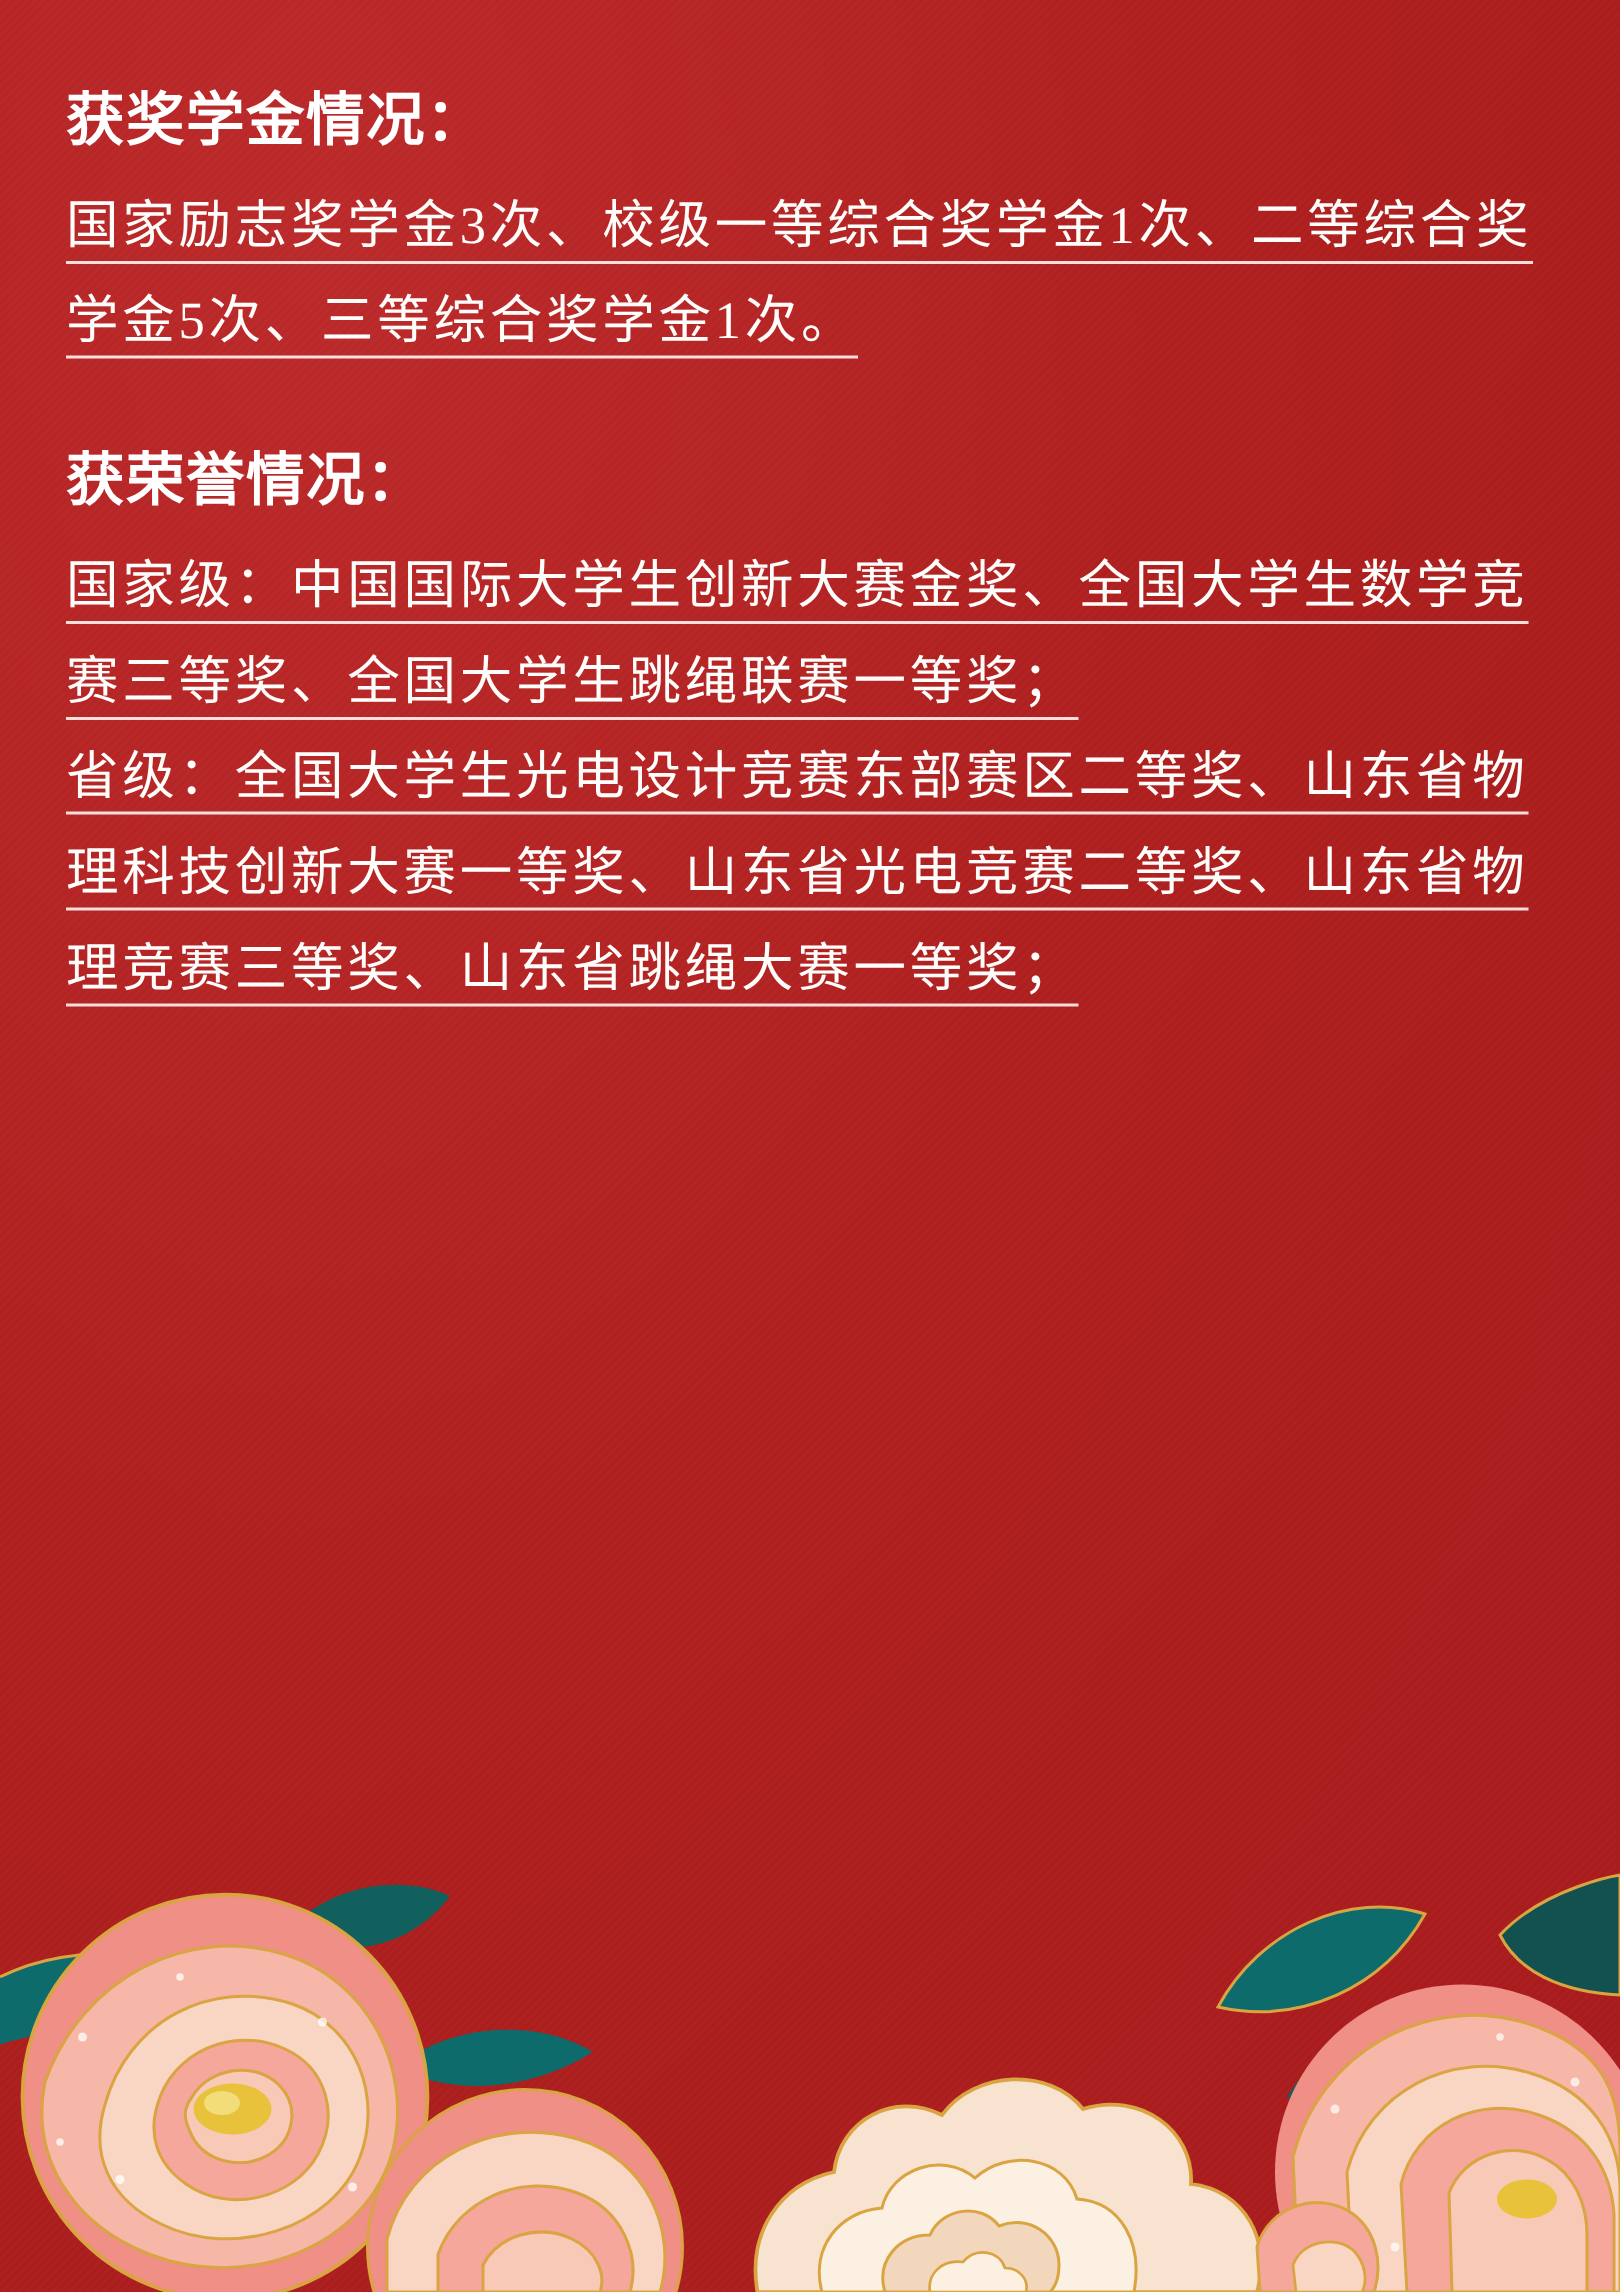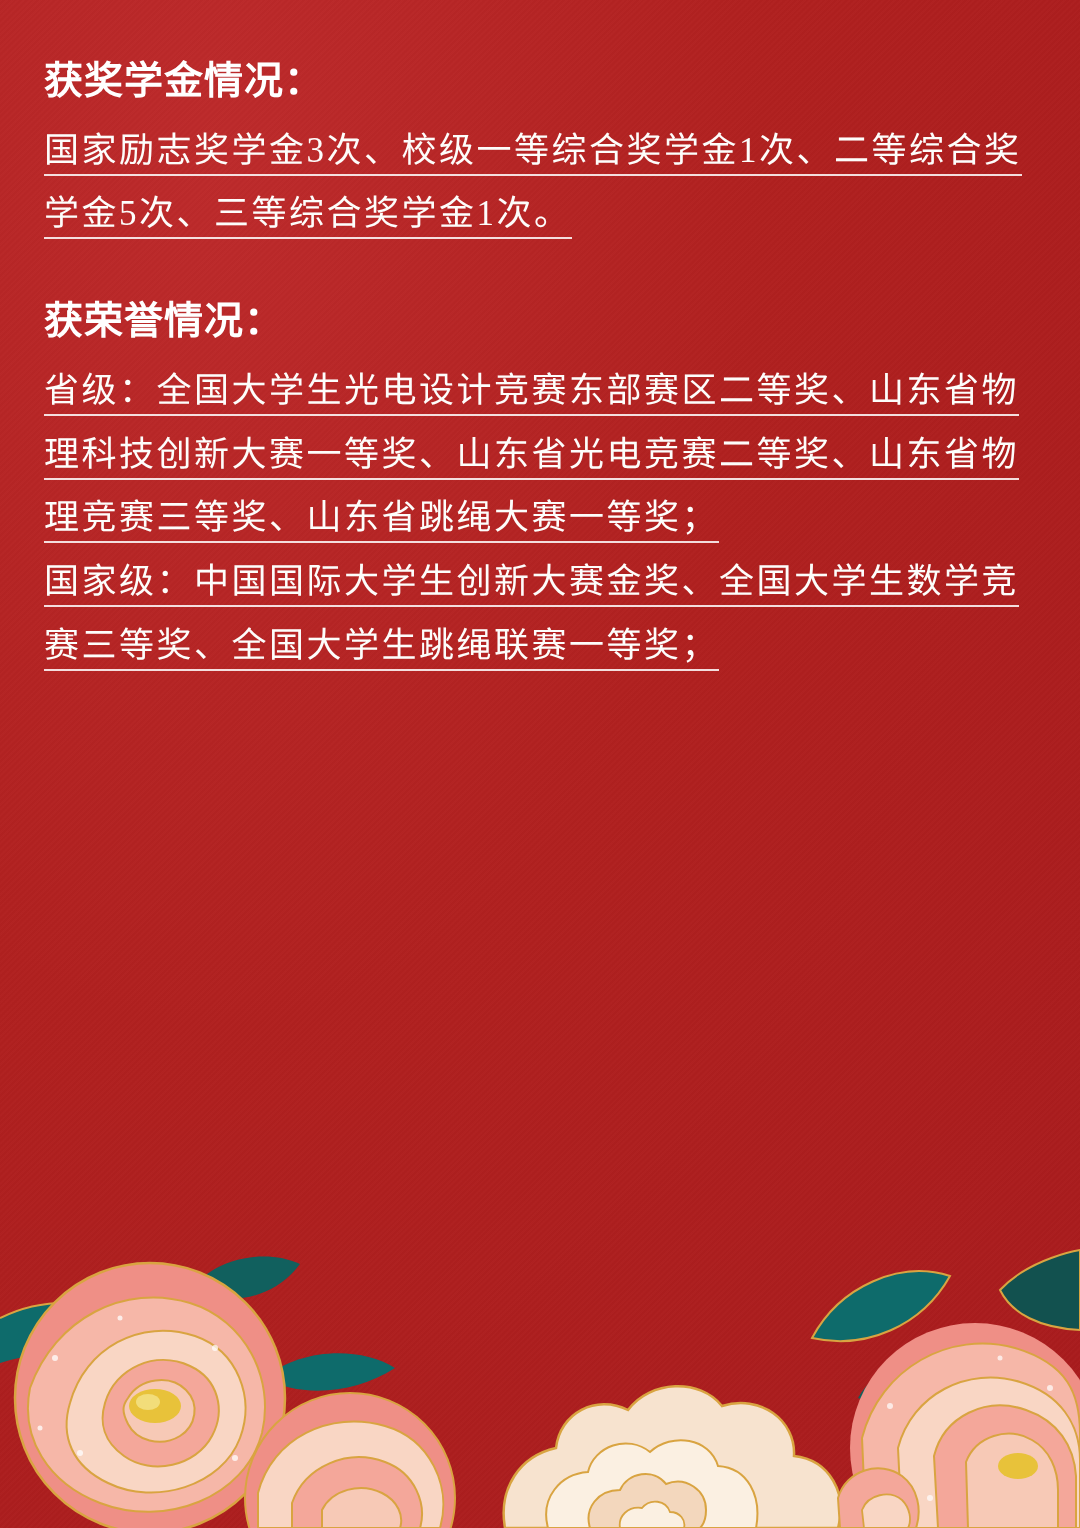--- a/index.html
+++ b/index.html
@@ -86,24 +86,24 @@
         <span class="u">国家励志奖学金3次、校级一等综合奖学金1次、二等综合奖学金5次、三等综合奖学金1次。</span>
       </p>
     </div>
 
     <div class="gap"></div>
 
     <div class="section">
       <h2 class="section-title">获荣誉情况：</h2>
 
       <p class="body-text">
-        <span class="u">省级：全国大学生光电设计竞赛东部赛区二等奖、山东省物理科技创新大赛一等奖、山东省光电竞赛二等奖、山东省物理竞赛三等奖、山东省跳绳大赛一等奖；</span>
+        <span class="u">国家级：中国国际大学生创新大赛金奖、全国大学生数学竞赛三等奖、全国大学生跳绳联赛一等奖；</span>
       </p>
       <p class="body-text">
-        <span class="u">国家级：中国国际大学生创新大赛金奖、全国大学生数学竞赛三等奖、全国大学生跳绳联赛一等奖；</span>
+        <span class="u">省级：全国大学生光电设计竞赛东部赛区二等奖、山东省物理科技创新大赛一等奖、山东省光电竞赛二等奖、山东省物理竞赛三等奖、山东省跳绳大赛一等奖；</span>
       </p>
     </div>
 
   </div>
 
   <svg class="decor" viewBox="0 0 1080 330" xmlns="http://www.w3.org/2000/svg">
 
     <g>
       <path d="M0,120 C50,95 120,100 165,140 C120,150 55,148 0,165 Z" fill="#0e6b6b"></path>
       <path d="M0,120 C50,95 120,100 165,140" fill="none" stroke="#d9a441" stroke-width="2"></path>

